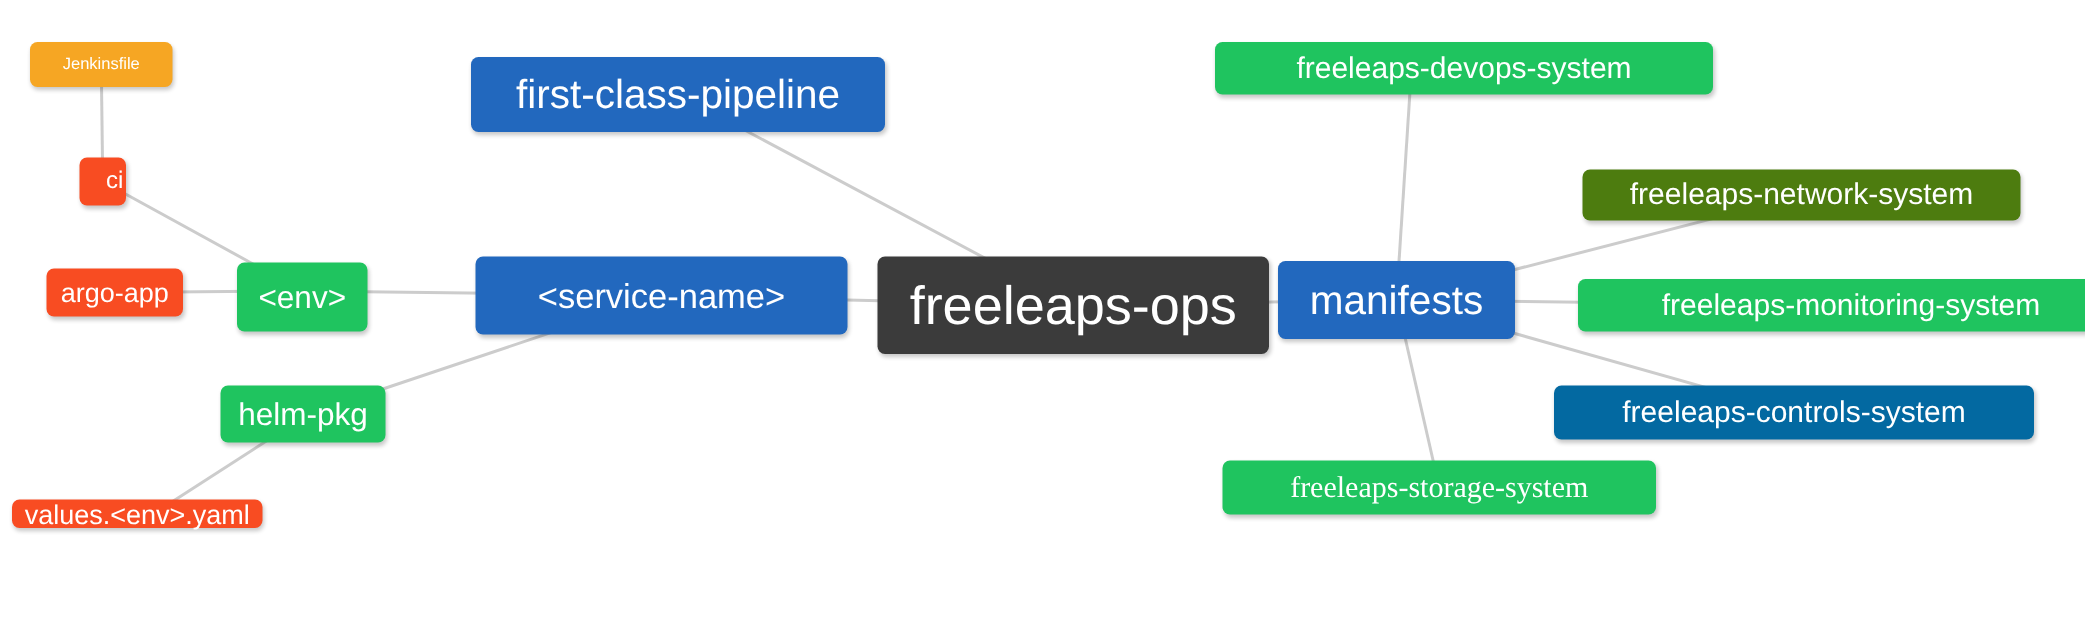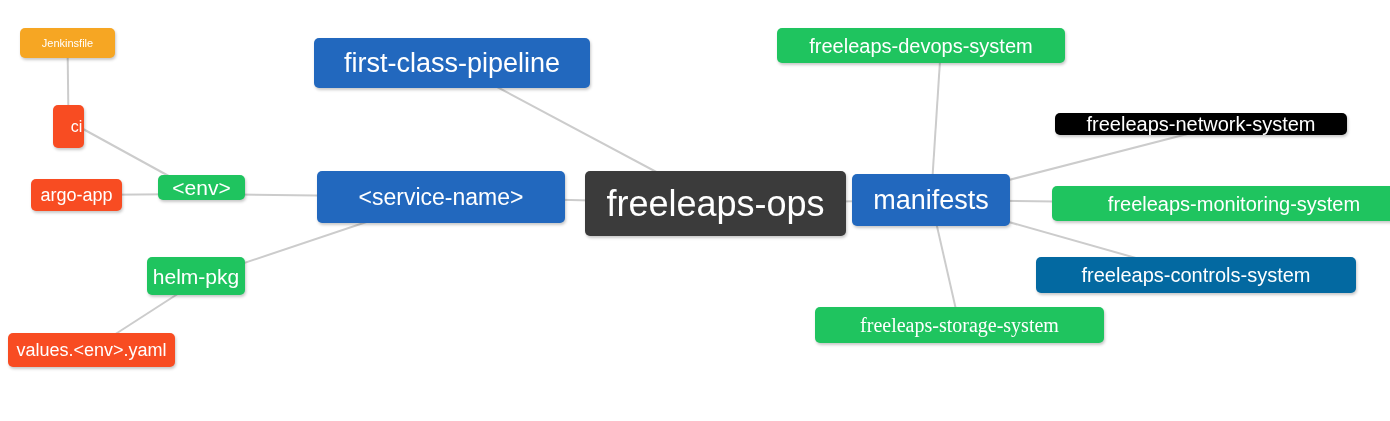--- a/index.html
+++ b/index.html
@@ -50,28 +50,28 @@
       <line x1="441" y1="197" x2="715.5" y2="203.5" stroke="#CCCCCC" stroke-width="2"></line>
       <line x1="715.5" y1="203.5" x2="931" y2="200" stroke="#CCCCCC" stroke-width="2"></line>
       <line x1="931" y1="200" x2="941" y2="45.5" stroke="#CCCCCC" stroke-width="2"></line>
       <line x1="931" y1="200" x2="1201" y2="130.5" stroke="#CCCCCC" stroke-width="2"></line>
       <line x1="931" y1="200" x2="1212" y2="203.5" stroke="#CCCCCC" stroke-width="2"></line>
       <line x1="931" y1="200" x2="1196" y2="275" stroke="#CCCCCC" stroke-width="2"></line>
       <line x1="931" y1="200" x2="959.5" y2="325" stroke="#CCCCCC" stroke-width="2"></line>
     </svg>
   <div id="node-layer">
       <div class="node" style="left: 20px; top: 28px; width: 95px; height: 30px; font-size: 11px; background: rgb(246, 166, 35); color: rgb(255, 255, 255);">Jenkinsfile</div>
-      <div class="node" style="left: 53px; top: 105px; width: 31px; height: 43px; font-size: 16px; background: rgb(248, 76, 34); color: rgb(255, 255, 255); padding-left: 16px;">ci</div>
+      <div class="node" style="left: 53px; top: 105px; width: 31px; height: 32px; font-size: 16px; background: rgb(248, 76, 34); color: rgb(255, 255, 255); padding-left: 16px;">ci</div>
       <div class="node" style="left: 31px; top: 179px; width: 91px; height: 32px; font-size: 18px; background: rgb(248, 76, 34); color: rgb(255, 255, 255);">argo-app</div>
-      <div class="node" style="left: 158px; top: 175px; width: 87px; height: 25px; font-size: 21px; background: rgb(31, 196, 95); color: rgb(255, 255, 255);">&lt;env&gt;</div>
+      <div class="node" style="left: 158px; top: 175px; width: 87px; height: 46px; font-size: 21px; background: rgb(31, 196, 95); color: rgb(255, 255, 255);">&lt;env&gt;</div>
       <div class="node" style="left: 314px; top: 38px; width: 276px; height: 50px; font-size: 27px; background: rgb(34, 104, 190); color: rgb(255, 255, 255);">first-class-pipeline</div>
       <div class="node" style="left: 317px; top: 171px; width: 248px; height: 52px; font-size: 23px; background: rgb(34, 104, 190); color: rgb(255, 255, 255);">&lt;service-name&gt;</div>
-      <div class="node" style="left: 147px; top: 257px; width: 98px; height: 38px; font-size: 21px; background: rgb(31, 196, 95); color: rgb(255, 255, 255);">helm-pkg</div>
-      <div class="node" style="left: 8px; top: 333px; width: 167px; height: 34px; font-size: 18px; background: rgb(248, 76, 34); color: rgb(255, 255, 255);">values.&lt;env&gt;.yaml</div>
+      <div class="node" style="left: 147px; top: 257px; width: 110px; height: 38px; font-size: 21px; background: rgb(31, 196, 95); color: rgb(255, 255, 255);">helm-pkg</div>
+      <div class="node" style="left: 8px; top: 333px; width: 167px; height: 19px; font-size: 18px; background: rgb(248, 76, 34); color: rgb(255, 255, 255);">values.&lt;env&gt;.yaml</div>
       <div class="node" style="left: 585px; top: 171px; width: 261px; height: 65px; font-size: 36px; background: rgb(59, 59, 59); color: rgb(255, 255, 255);">freeleaps-ops</div>
       <div class="node" style="left: 852px; top: 174px; width: 158px; height: 52px; font-size: 27px; background: rgb(34, 104, 190); color: rgb(255, 255, 255);">manifests</div>
-      <div class="node" style="left: 777px; top: 28px; width: 288px; height: 35px; font-size: 20px; background: rgb(31, 196, 95); color: rgb(255, 255, 255);">freeleaps-devops-system</div>
-      <div class="node" style="left: 1055px; top: 113px; width: 292px; height: 22px; font-size: 20px; background: #000000; color: rgb(255, 255, 255);">freeleaps-network-system</div>
+      <div class="node" style="left: 810px; top: 28px; width: 332px; height: 35px; font-size: 20px; background: rgb(31, 196, 95); color: rgb(255, 255, 255);">freeleaps-devops-system</div>
+      <div class="node" style="left: 1055px; top: 113px; width: 292px; height: 34px; font-size: 20px; background: #4d7c0f; color: rgb(255, 255, 255);">freeleaps-network-system</div>
       <div class="node" style="left: 1052px; top: 186px; width: 364px; height: 35px; font-size: 20px; background: rgb(31, 196, 95); color: rgb(255, 255, 255);">freeleaps-monitoring-system</div>
       <div class="node" style="left: 1036px; top: 257px; width: 320px; height: 36px; font-size: 20px; background: #0369a1; color: rgb(255, 255, 255);">freeleaps-controls-system</div>
       <div class="node" style="left: 815px; top: 307px; width: 289px; height: 36px; font-size: 20px; background: rgb(31, 196, 95); color: rgb(255, 255, 255); font-family: Liberation Serif, serif;">freeleaps-storage-system</div>
     </div>
 </div>
 
 </body></html>

